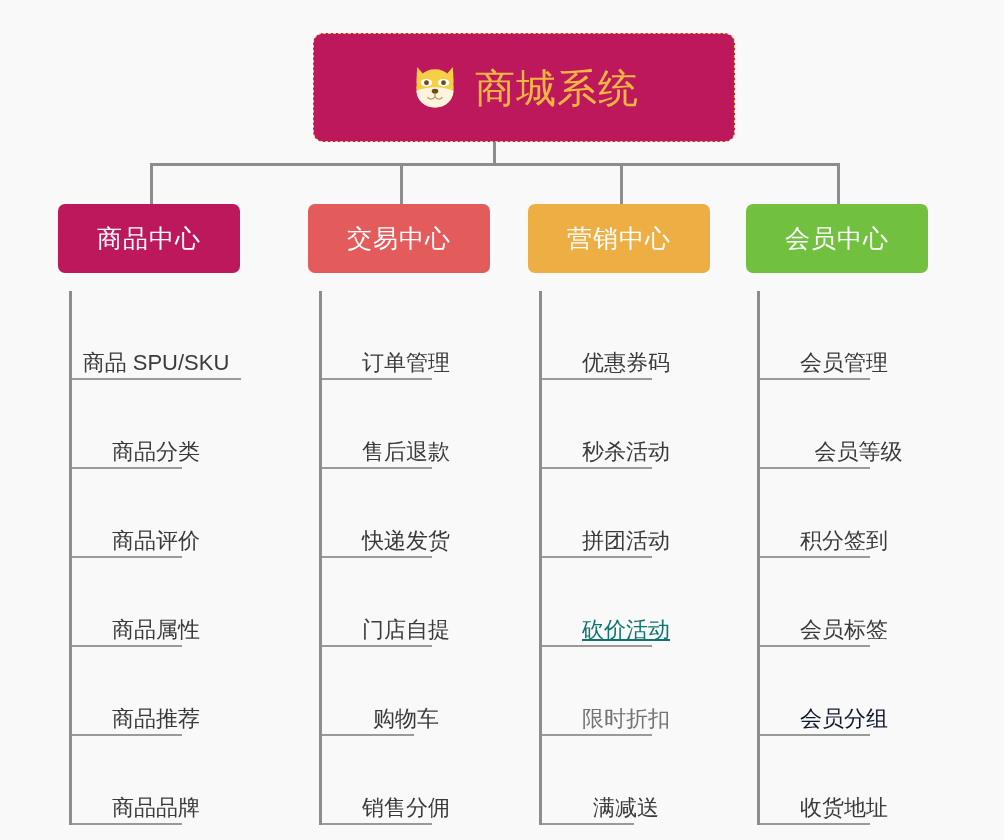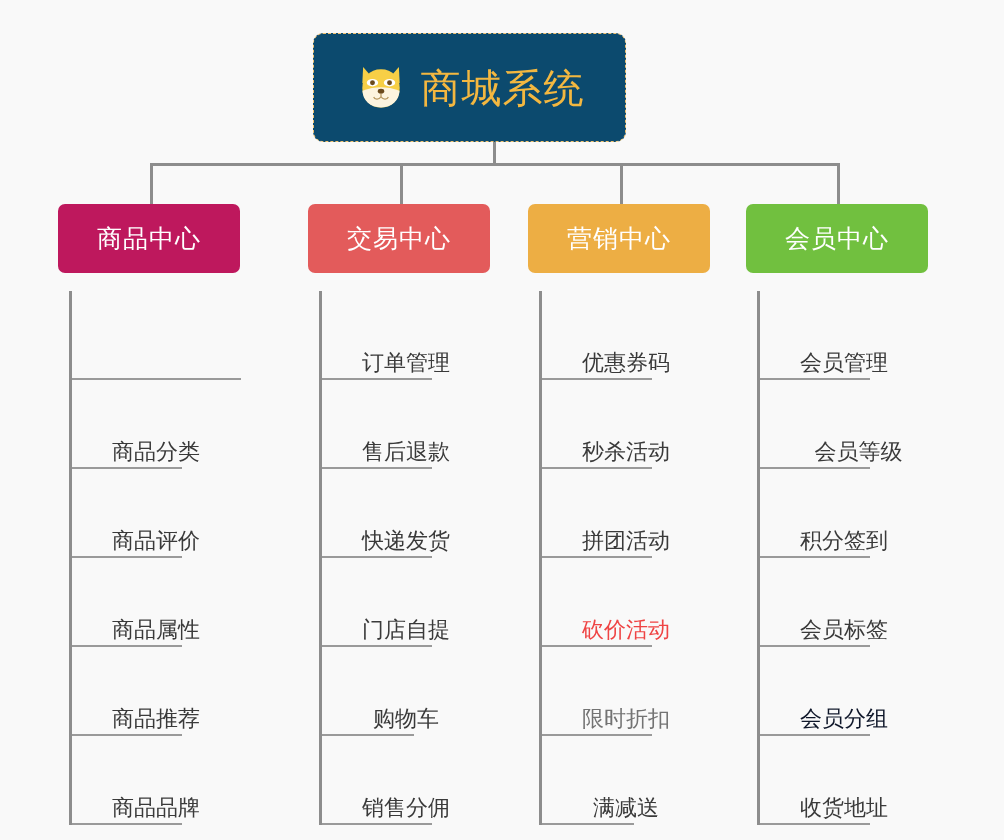--- a/index.html
+++ b/index.html
@@ -8,23 +8,23 @@
     background:#f9f9f9;
     font-family:"Liberation Sans","DejaVu Sans",sans-serif;
     overflow:hidden;
   }
   #stage{position:relative;width:1004px;height:840px;}
 
   
   .root-node{
     position:absolute;
     left:313px;top:33px;
-    width:313px;height:109px;
-    box-sizing:border-box;
-    background:#0c4a6e;
+    width:422px;height:109px;
+    box-sizing:border-box;
+    background:#be185d;
     border:1px dashed #f0c271;
     border-radius:10px;
     display:flex;align-items:center;justify-content:center;
     gap:14px;
   }
   .root-emoji{
     width:52px;height:52px;
     display:block;
     flex:0 0 auto;
   }
@@ -117,20 +117,21 @@
   <div class="conn conn-drop" style="left: 400px; background: rgb(141, 141, 141);"></div>
   <div class="conn conn-drop" style="left: 620px; background: rgb(141, 141, 141);"></div>
   <div class="conn conn-drop" style="left: 837px; background: rgb(141, 141, 141);"></div>
 
   <div class="col" style="left:58px;">
     <div class="cat-box" style="background: #be185d;">
       <span>商品中心</span>
     </div>
     <div class="leaf-list">
       <div class="leaf">
+          <span class="leaf-label" style="color: rgb(58, 58, 58);">商品 SPU/SKU</span>
           <i class="leaf-rule" style="width: 168.703px; background: rgb(154, 154, 154);"></i>
         </div>
       <div class="leaf">
           <span class="leaf-label" style="color: rgb(58, 58, 58);">商品分类</span>
           <i class="leaf-rule" style="width: 110px; background: rgb(154, 154, 154);"></i>
         </div>
       <div class="leaf">
           <span class="leaf-label" style="color: rgb(58, 58, 58);">商品评价</span>
           <i class="leaf-rule" style="width: 110px; background: rgb(154, 154, 154);"></i>
         </div>
@@ -192,21 +193,21 @@
         </div>
       <div class="leaf">
           <span class="leaf-label" style="color: rgb(58, 58, 58);">秒杀活动</span>
           <i class="leaf-rule" style="width: 110px; background: rgb(154, 154, 154);"></i>
         </div>
       <div class="leaf">
           <span class="leaf-label" style="color: rgb(58, 58, 58);">拼团活动</span>
           <i class="leaf-rule" style="width: 110px; background: rgb(154, 154, 154);"></i>
         </div>
       <div class="leaf">
-          <span class="leaf-label" style="color: #ef4444;">砍价活动</span>
+          <span class="leaf-label" style="color: #0f766e; text-decoration: underline;">砍价活动</span>
           <i class="leaf-rule" style="width: 110px; background: rgb(154, 154, 154);"></i>
         </div>
       <div class="leaf">
           <span class="leaf-label" style="color: #737373;">限时折扣</span>
           <i class="leaf-rule" style="width: 110px; background: rgb(154, 154, 154);"></i>
         </div>
       <div class="leaf">
           <span class="leaf-label" style="color: rgb(58, 58, 58);">满减送</span>
           <i class="leaf-rule" style="width: 92px; background: rgb(154, 154, 154);"></i>
         </div>

